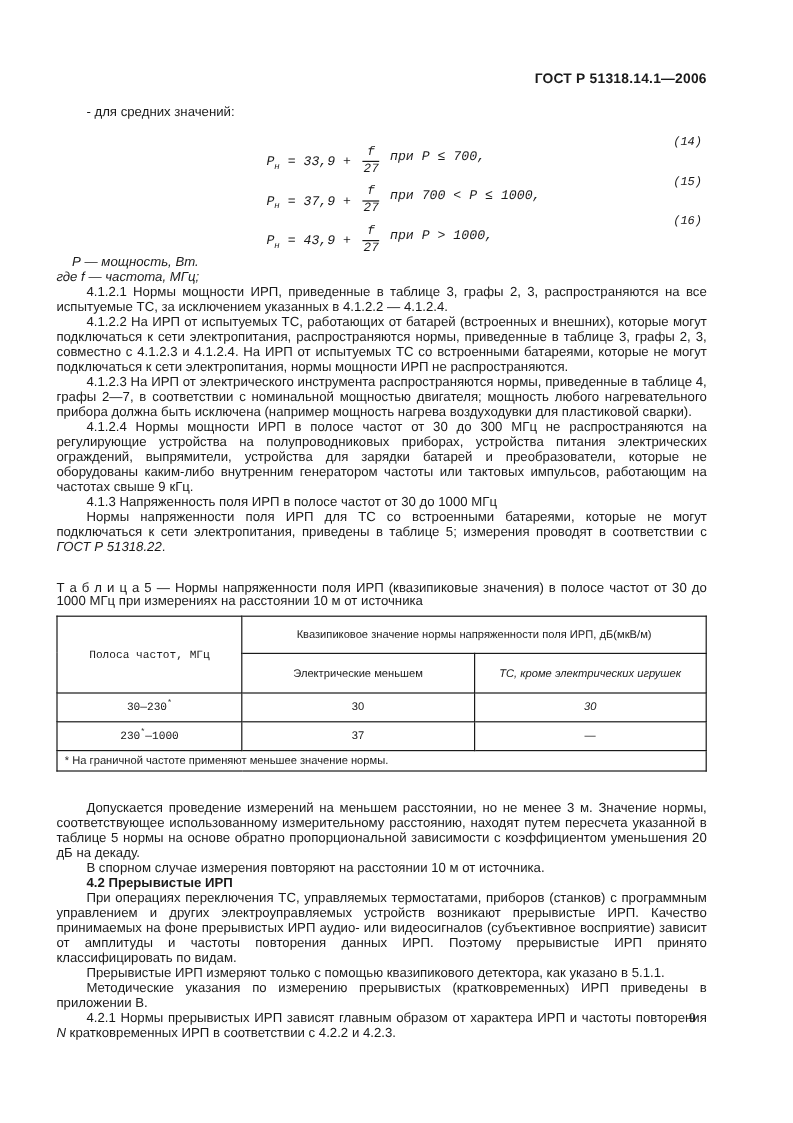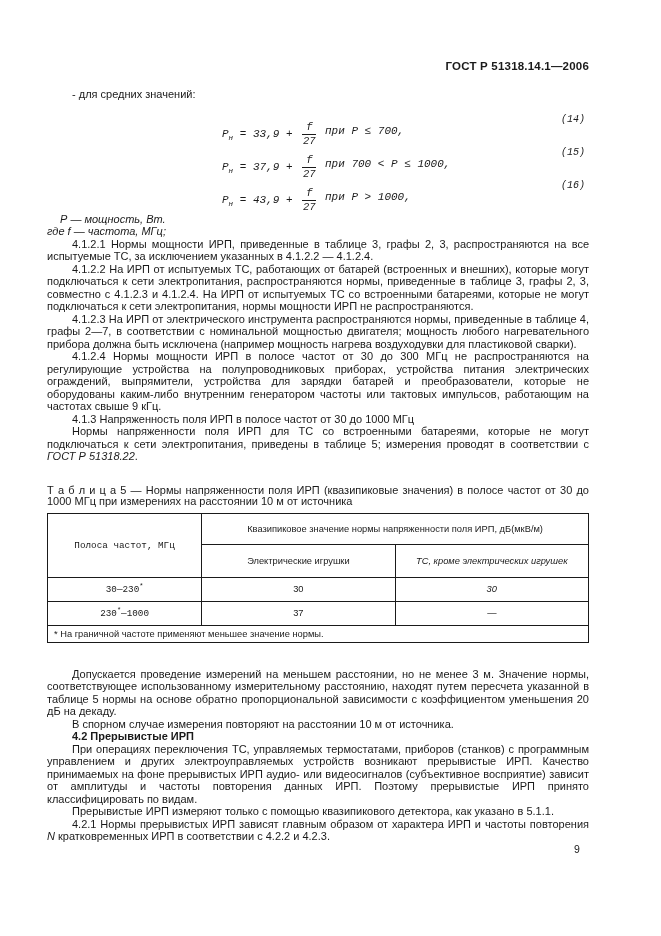--- a/index.html
+++ b/index.html
@@ -88,21 +88,21 @@
       <p class="para"><span>Нормы напряженности поля ИРП для ТС со встроенными батареями, которые не могут подключаться к сети электропитания, приведены в таблице 5; измерения проводят в соответствии с </span><span class="i">ГОСТ Р 51318.22</span><span>.</span></p>
     </div>
   <div class="tbl-caption">Т а б л и ц а   5 — Нормы напряженности поля ИРП (квазипиковые значения) в полосе частот от 30 до 1000 МГц при измерениях на расстоянии 10 м от источника</div>
   <table class="t5">
     <tbody id="t5-body">
       <tr>
         <td class="c1 hdr thick-b" rowspan="2">Полоса частот, МГц</td>
         <td class="hdr grp" colspan="2">Квазипиковое значение нормы напряженности поля ИРП, дБ(мкВ/м)</td>
       </tr>
       <tr id="subhdr">
-          <td class="hdr sub thick-b">Электрические игрушки</td>
+          <td class="hdr sub thick-b">Электрические меньшем</td>
           <td class="hdr sub thick-b i">ТС, кроме электрических игрушек</td>
         </tr>
     <tr>
           <td class="dat c1"><span>30—230</span><span class="sup">*</span></td>
           <td class="dat"><span>30</span></td>
           <td class="dat"><span class="i">30</span></td>
         </tr>
         <tr>
           <td class="dat c1"><span>230</span><span class="sup">*</span><span>—1000</span></td>
           <td class="dat"><span>37</span></td>
@@ -112,16 +112,17 @@
           <td class="foot" colspan="3">* На граничной частоте применяют меньшее значение нормы.</td>
         </tr>
       </tbody>
   </table>
   <div class="body2" id="body2">
       <p class="para"><span>Допускается проведение измерений на меньшем расстоянии, но не менее 3 м. Значение нормы, соответствующее использованному измерительному расстоянию, находят путем пересчета указанной в таблице 5 нормы на основе обратно пропорциональной зависимости с коэффициентом уменьшения 20 дБ на декаду.</span></p>
       <p class="para"><span>В спорном случае измерения повторяют на расстоянии 10 м от источника.</span></p>
       <p class="para"><span class="b">4.2  Прерывистые ИРП</span></p>
       <p class="para"><span>При операциях переключения ТС, управляемых термостатами, приборов (станков) с программным управлением и других электроуправляемых устройств возникают прерывистые ИРП. Качество принимаемых на фоне прерывистых ИРП аудио- или видеосигналов (субъективное восприятие) зависит от амплитуды и частоты повторения данных ИРП. Поэтому прерывистые ИРП принято классифицировать по видам.</span></p>
       <p class="para"><span>Прерывистые ИРП измеряют только с помощью квазипикового детектора, как указано в 5.1.1.</span></p>
+      <p class="para"><span>Методические указания по измерению прерывистых (кратковременных) ИРП приведены в приложении В.</span></p>
       <p class="para"><span>4.2.1  Нормы прерывистых ИРП зависят главным образом от характера ИРП и частоты повторения </span><span class="i">N</span><span> кратковременных ИРП в соответствии с 4.2.2 и 4.2.3.</span></p>
     </div>
   <div class="page-num">9</div>
 </div>
 
 </body></html>

